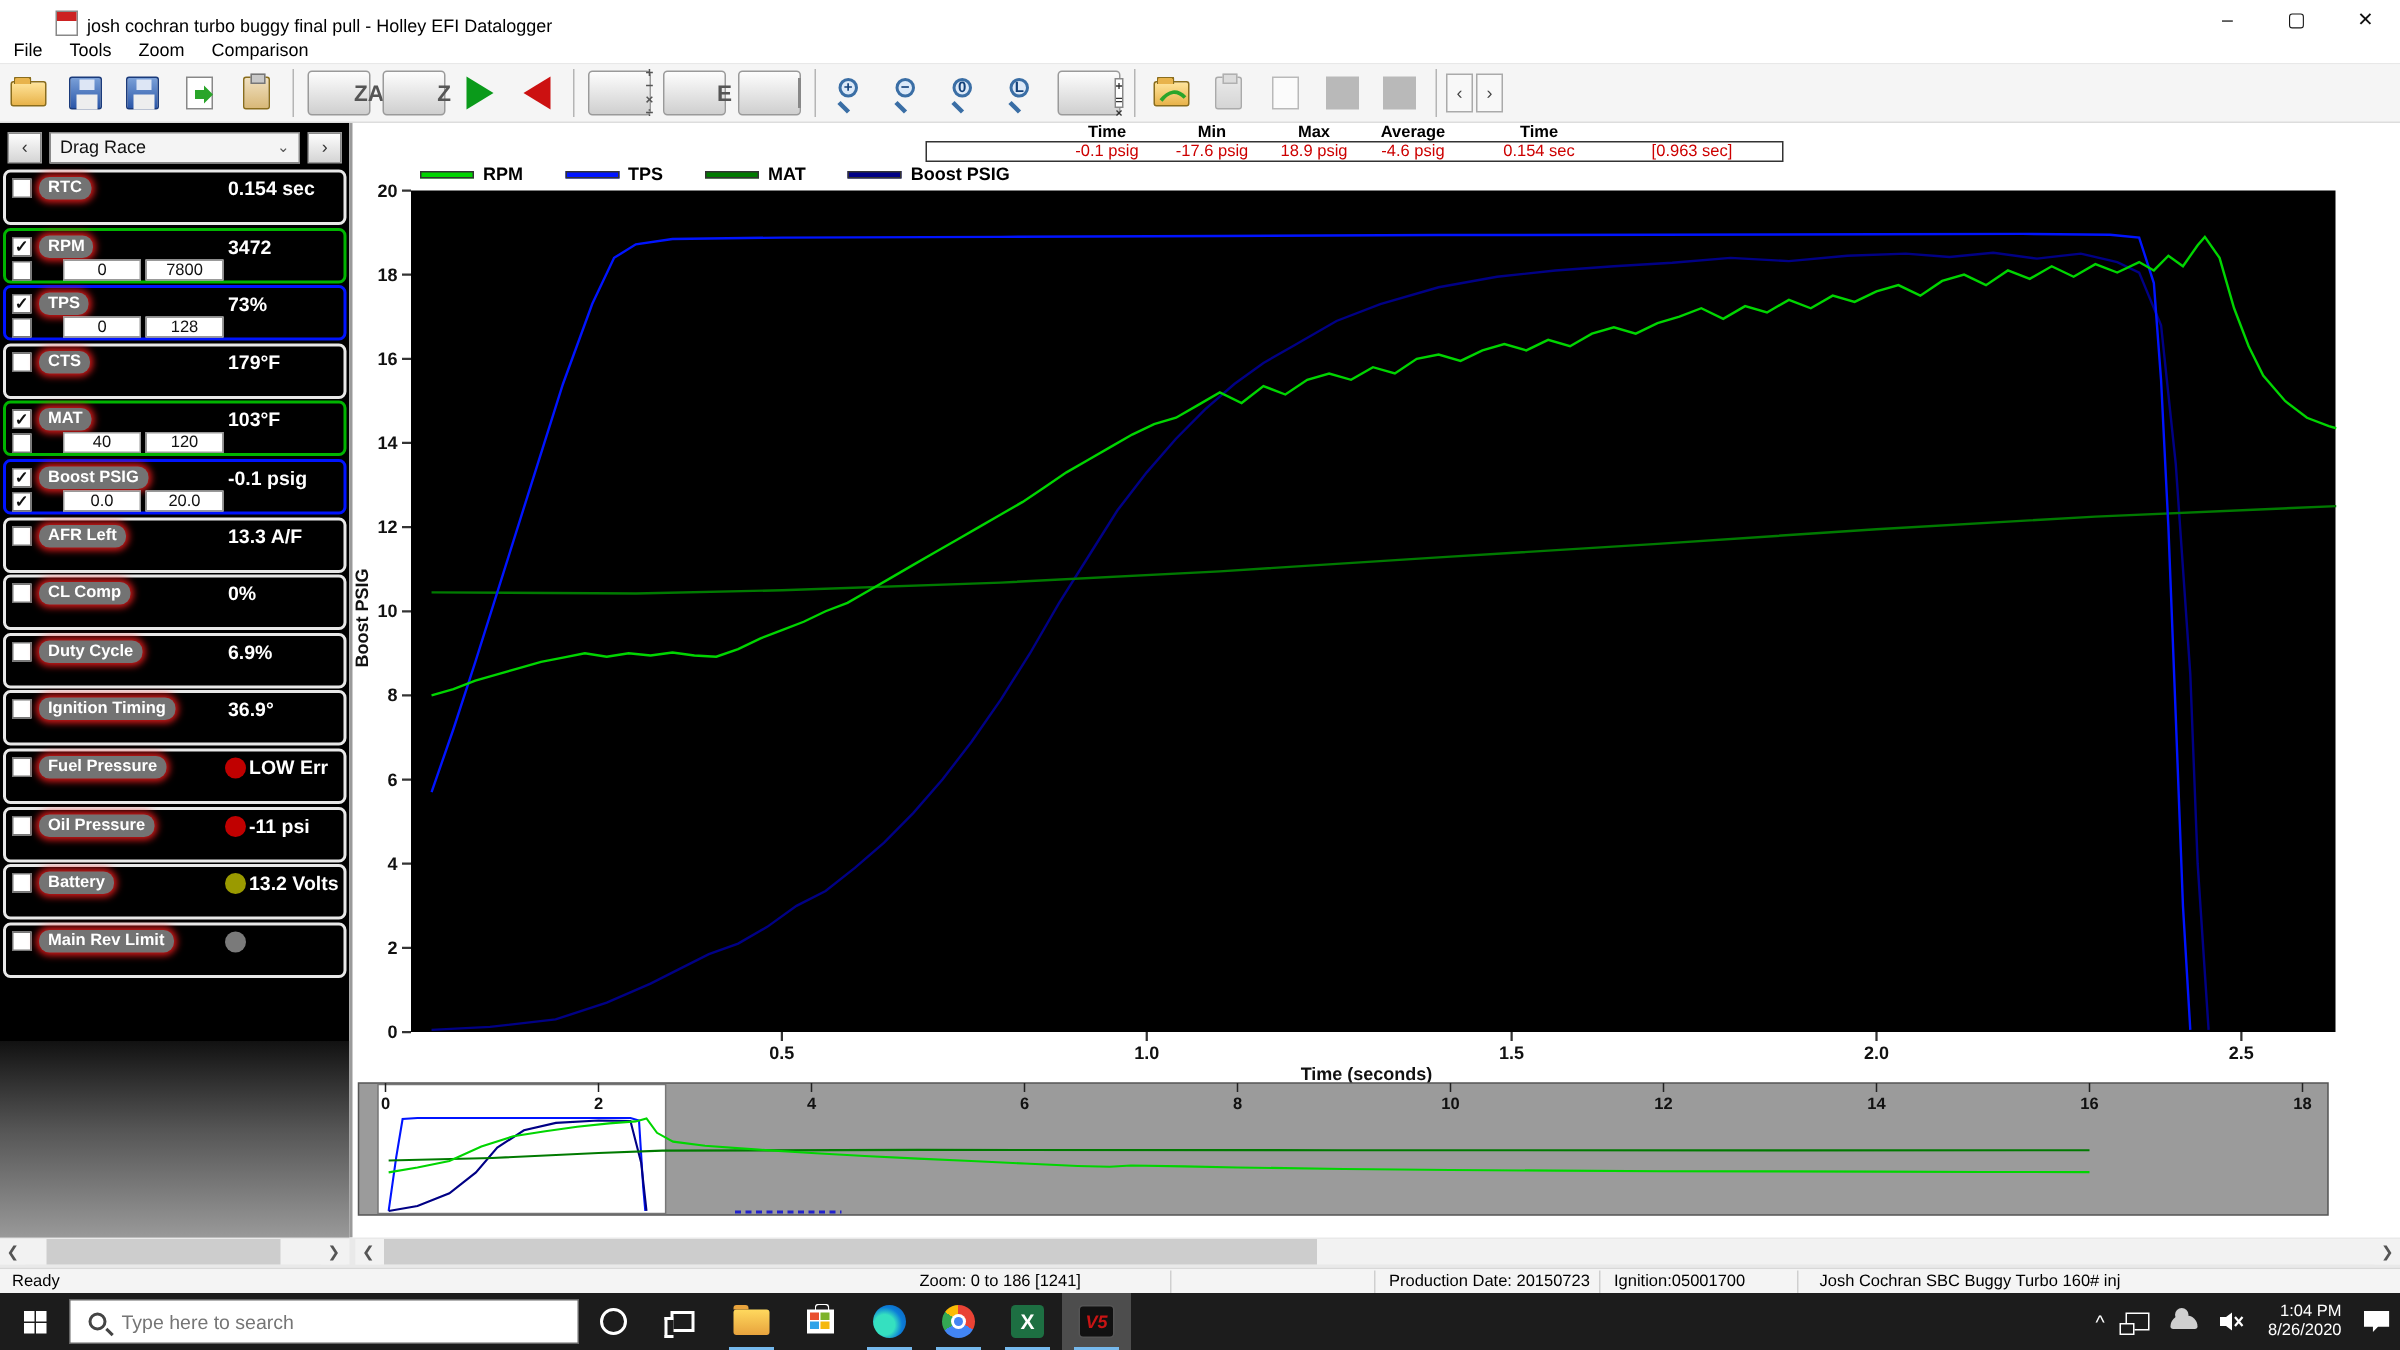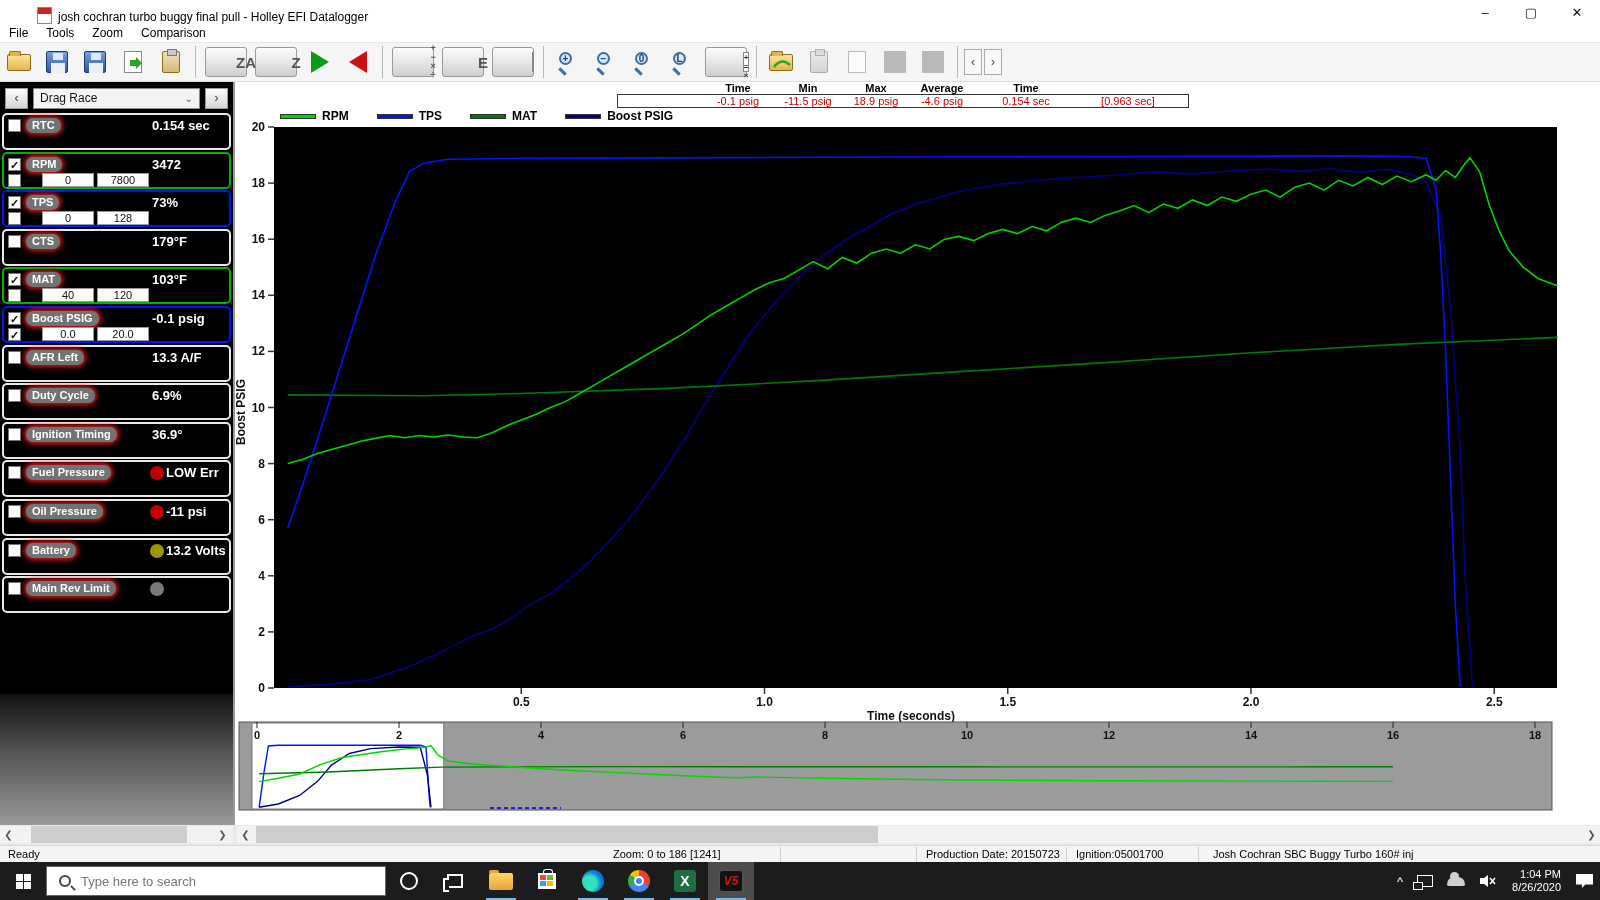--- a/index.html
+++ b/index.html
@@ -274,20 +274,25 @@
             <div class="mm" style="left:38px;">0.0</div>
             <div class="mm" style="left:93px;">20.0</div>
           </div>
           <div class="ch" style="border: 2px solid rgb(232, 232, 232);">
             <div class="cb" style="left:4px;top:4px;"></div>
             <div class="pill">AFR Left</div>
             <div class="chval">13.3 A/F</div>
           </div>
           <div class="ch" style="border: 2px solid rgb(232, 232, 232);">
             <div class="cb" style="left:4px;top:4px;"></div>
+            <div class="pill">CL Comp</div>
+            <div class="chval">0%</div>
+          </div>
+          <div class="ch" style="border: 2px solid rgb(232, 232, 232);">
+            <div class="cb" style="left:4px;top:4px;"></div>
             <div class="pill">Duty Cycle</div>
             <div class="chval">6.9%</div>
           </div>
           <div class="ch" style="border: 2px solid rgb(232, 232, 232);">
             <div class="cb" style="left:4px;top:4px;"></div>
             <div class="pill">Ignition Timing</div>
             <div class="chval">36.9°</div>
           </div>
           <div class="ch" style="border: 2px solid rgb(232, 232, 232);">
             <div class="cb" style="left:4px;top:4px;"></div>
@@ -319,21 +324,21 @@
 
     <div id="mainpanel">
       <div id="stats">
         <div id="statbox"></div>
       <div class="sh" style="left: 448px;">Time</div>
           <div class="sh" style="left: 518px;">Min</div>
           <div class="sh" style="left: 586px;">Max</div>
           <div class="sh" style="left: 652px;">Average</div>
           <div class="sh" style="left: 736px;">Time</div>
           <div class="sv" style="left: 448px;">-0.1 psig</div>
-          <div class="sv" style="left: 518px;">-11.5 psig</div>
+          <div class="sv" style="left: 518px;">-17.6 psig</div>
           <div class="sv" style="left: 586px;">18.9 psig</div>
           <div class="sv" style="left: 652px;">-4.6 psig</div>
           <div class="sv" style="left: 736px;">0.154 sec</div>
           <div class="sv" style="left: 838px;">[0.963 sec]</div>
         </div>
       <div id="legend">
           <div class="litem">
             <div class="lswatch" style="background:#00d500;"></div>
             <div class="llabel">RPM</div>
           </div>

